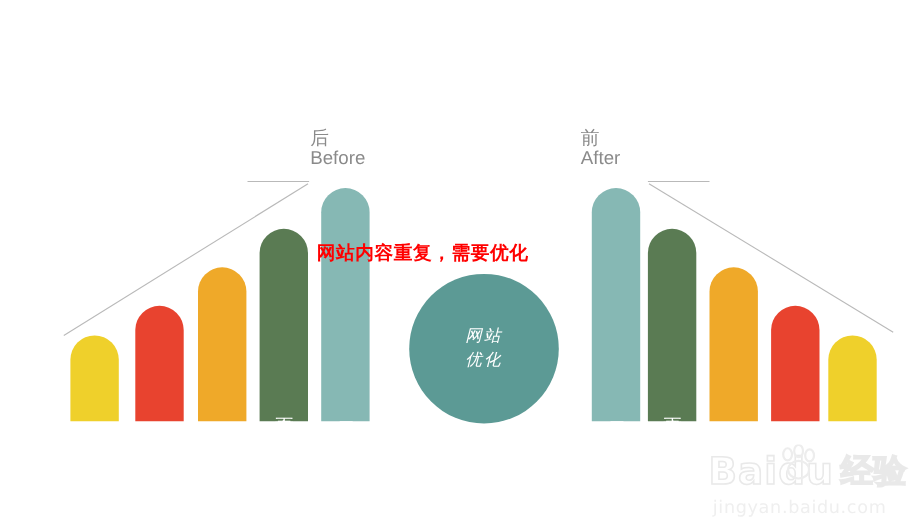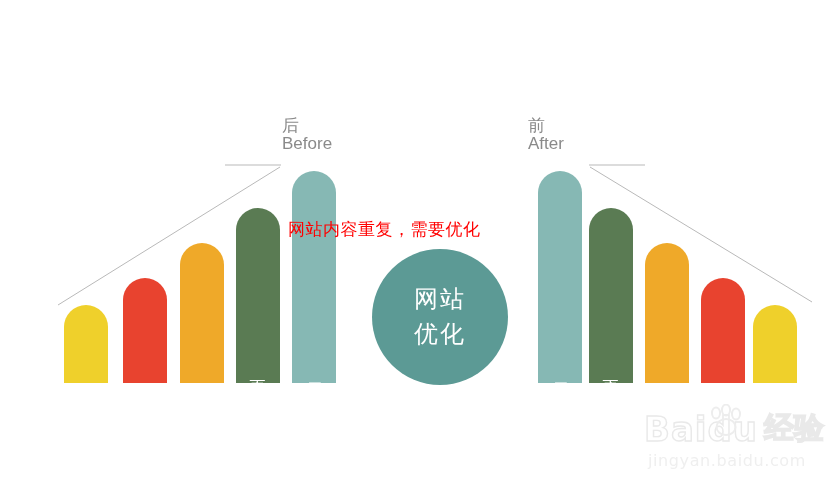--- a/index.html
+++ b/index.html
@@ -76,24 +76,25 @@
   #center-circle {
     position: absolute;
     border-radius: 50%;
     display: flex;
     align-items: center;
     justify-content: center;
     text-align: center;
   }
   #center-circle .circle-text {
     color: #ffffff;
-    font-size: 24px;
+    font-size: 15px;
     line-height: 1.45;
     letter-spacing: 2px;
     font-family: "DejaVu Sans", "Liberation Sans", sans-serif;
+    font-style: italic;
   }
   #center-circle .circle-text span {
     display: block;
   }
 
   
   #annotation {
     position: absolute;
     font-size: 17px;
     letter-spacing: 0.5px;
@@ -195,21 +196,21 @@
       </div>
     </div>
 
   <div id="center-circle" style="left: 372px; top: 249px; width: 136px; height: 136px; background: rgb(92, 154, 149);">
     <div class="circle-text">
       <span>网站</span>
       <span>优化</span>
     </div>
   </div>
 
-  <div id="annotation" style="left: 288px; top: 218px; color: rgb(255, 0, 0);">网站内容重复，需要优化</div>
+  <div id="annotation" style="left: 288px; top: 218px; color: rgb(255, 0, 0); font-weight: bold;">网站内容重复，需要优化</div>
 
   <div id="watermark" style="left: 644px; top: 408px;">
     <div class="wm-row">
       <span class="wm-main">Baidu</span>
       <span class="wm-cn">经验</span>
       <svg class="paw" width="40" height="34" viewBox="0 0 40 34">
         <ellipse cx="10" cy="9" rx="4" ry="5.5" fill="none" stroke="#ededed" stroke-width="2"></ellipse>
         <ellipse cx="20" cy="6" rx="4" ry="5.5" fill="none" stroke="#ededed" stroke-width="2"></ellipse>
         <ellipse cx="30" cy="10" rx="4" ry="5.5" fill="none" stroke="#ededed" stroke-width="2"></ellipse>
         <ellipse cx="20" cy="23" rx="9.5" ry="8" fill="none" stroke="#ededed" stroke-width="2"></ellipse>

